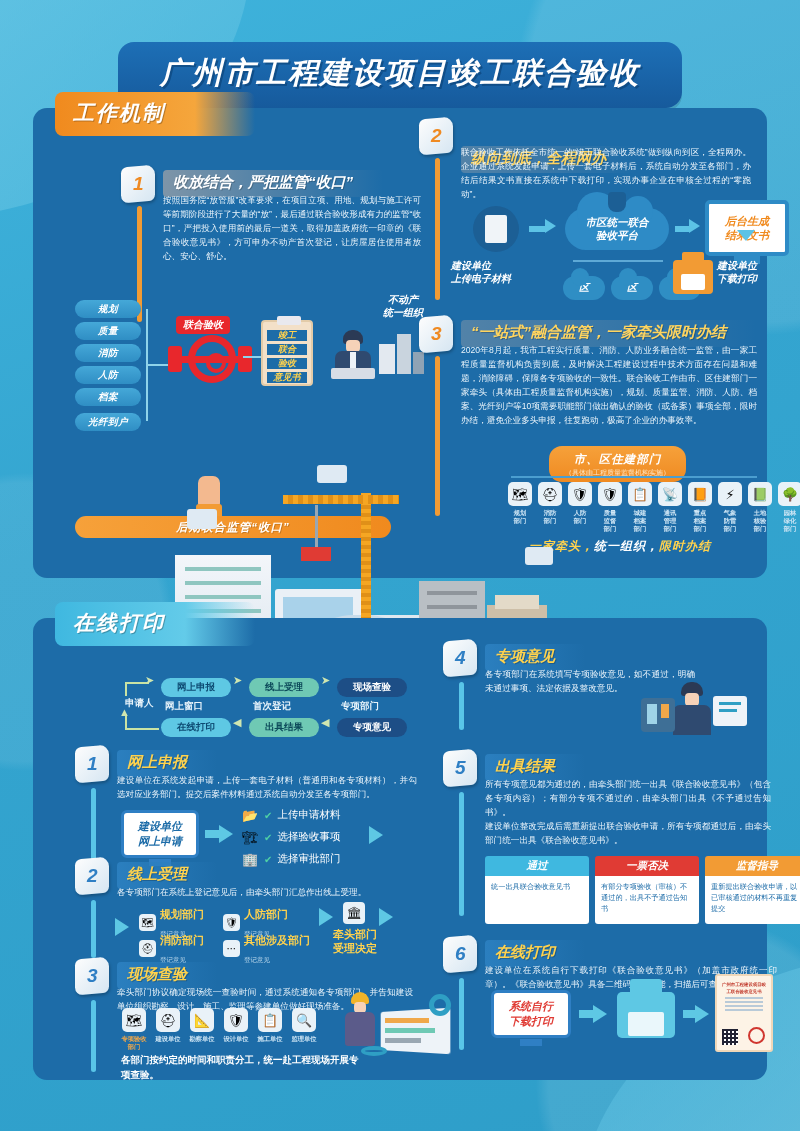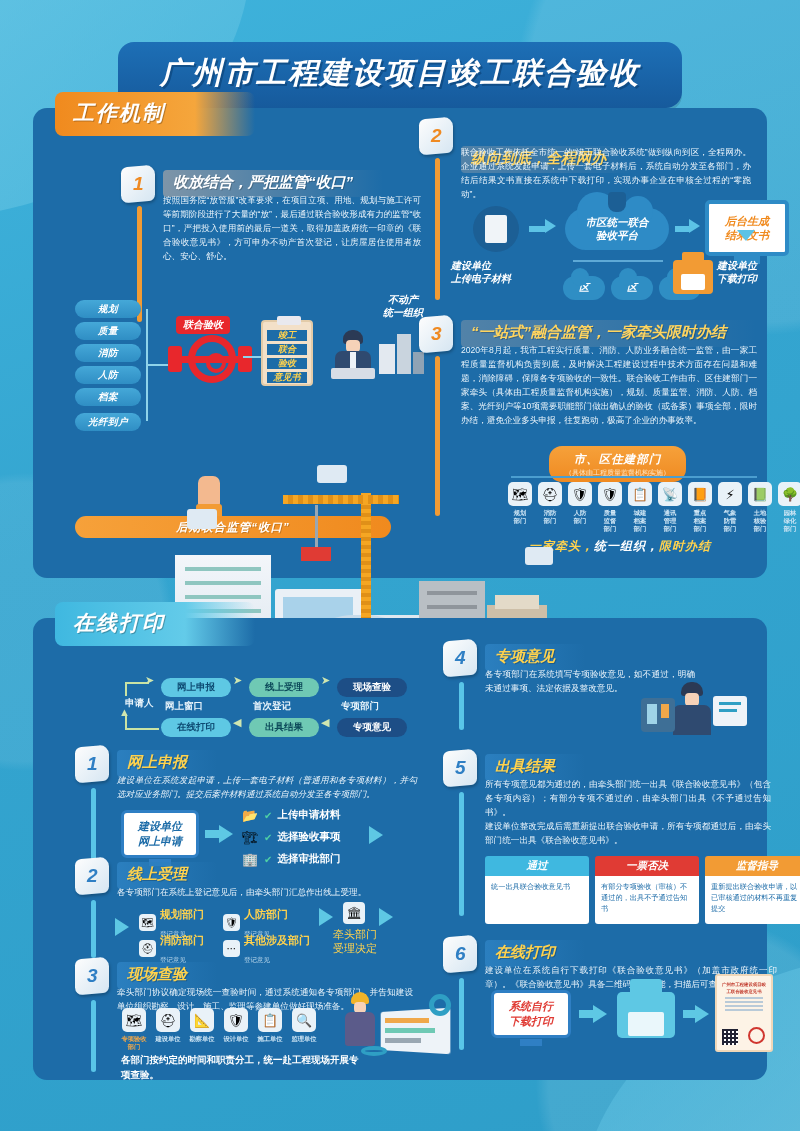--- a/index.html
+++ b/index.html
@@ -247,26 +247,26 @@
   
   .scr-box {
     position:absolute; background:#fff; border: 3px solid #2f7fc4; border-radius:6px;
     display:flex; align-items:center; justify-content:center; text-align:center;
     color:#1d6ca8; font-size:11px; font-weight:bold; font-style:italic; line-height:1.35;
   }
   .scr-box::after{content:"";position:absolute;left:50%;bottom:-11px;transform:translateX(-50%);width:22px;height:7px;background:#2f7fc4;}
   .chk-row { position:absolute; display:flex; align-items:center; gap:5px; }
   .chk-row .ic2 { width:18px; height:18px; display:flex; align-items:center; justify-content:center; font-size:13px; }
   .chk-row .tick { color:#4fd1a5; font-size:10px; }
-  .chk-row .lbl { color:#fff; font-size:10.5px; font-weight:bold; }
+  .chk-row .lbl { color:#fff; font-size:10.5px; font-weight:normal; }
   .dept2 { position:absolute; display:flex; align-items:center; gap:4px; }
   .dept2 .ic3 { width:17px; height:17px; border-radius:4px; background:#e9f2f8; display:flex;align-items:center;justify-content:center;font-size:10px;}
   .dept2 .t1 { color:#ffd24d; font-size:11px; font-weight:bold; line-height:1.05; }
   .dept2 .t2 { color:#bcd9ec; font-size:6.5px; }
-  .orange-2line { position:absolute; color:#ffd24d; font-size:11px; font-weight:normal; line-height:1.25; }
+  .orange-2line { position:absolute; color:#ffd24d; font-size:11px; font-weight:bold; line-height:1.25; }
 
   .res-card { position:absolute; width:104px; }
   .res-card .hd {
     height:20px; border-radius:3px 3px 0 0; color:#fff; font-size:10.5px;
     font-weight:bold; font-style:italic; display:flex; align-items:center; justify-content:center;
   }
   .res-card .bd {
     background:#fff; border-radius:0 0 3px 3px; padding:6px 6px 8px;
     color:#1d6ca8; font-size:7.2px; line-height:1.5; min-height:48px;
   }
@@ -535,21 +535,21 @@
       <div class="flow-line" style="left:92px; top:110px; width:34px; height:2px;"></div>
       <div class="flow-line" style="left:92px; top:96px; width:2px; height:16px;"></div>
       <div class="flow-arrow" style="left:86px; top:88px;">▲</div>
     </div>
 
     <div class="item" style="left:42px; top:128px; width:340px;">
       <div class="num-badge num-blue">
           <span>1</span>
         </div>
       <div class="item-head" style="background:linear-gradient(90deg,#2b7fbf,rgba(43,127,191,0)); color:#ffd24d;">网上申报</div>
-      <div class="item-body" style="width:300px;font-style:italic;">建设单位在系统发起申请，上传一套电子材料（普通用和各专项材料），并勾选对应业务部门。提交后案件材料通过系统自动分发至各专项部门。</div>
+      <div class="item-body" style="width:300px;">建设单位在系统发起申请，上传一套电子材料（普通用和各专项材料），并勾选对应业务部门。提交后案件材料通过系统自动分发至各专项部门。</div>
     </div>
     <div class="v-line blue" style="left:58px; top:170px; height:88px;"></div>
     <div class="scr-box" style="left:88px; top:192px; width:78px; height:48px;">
       <div><span>建设单位</span><br><span>网上申请</span></div>
     </div>
     <div class="blue-stem" style="left:172px; top:212px; width:14px;"></div>
     <div class="blue-arrow" style="left:186px; top:207px;"></div>
     <div class="chk-row" style="left:208px; top:188px;">
       <span class="ic2">📂</span>
         <span class="tick">✔</span>

